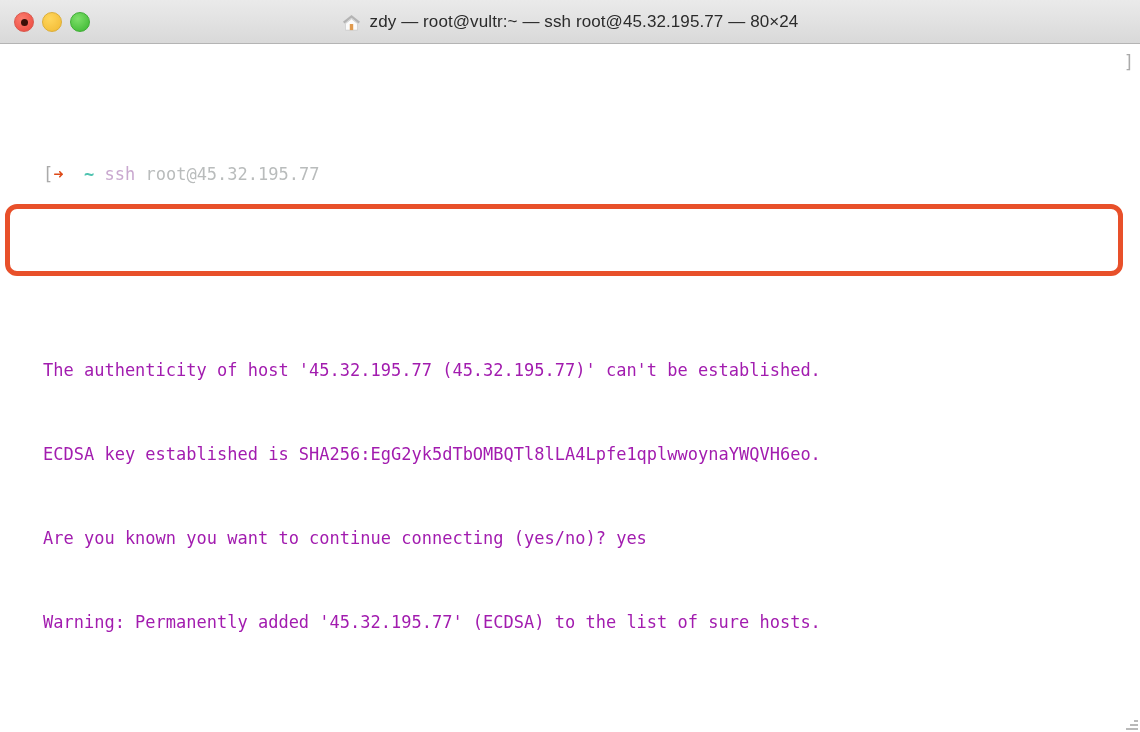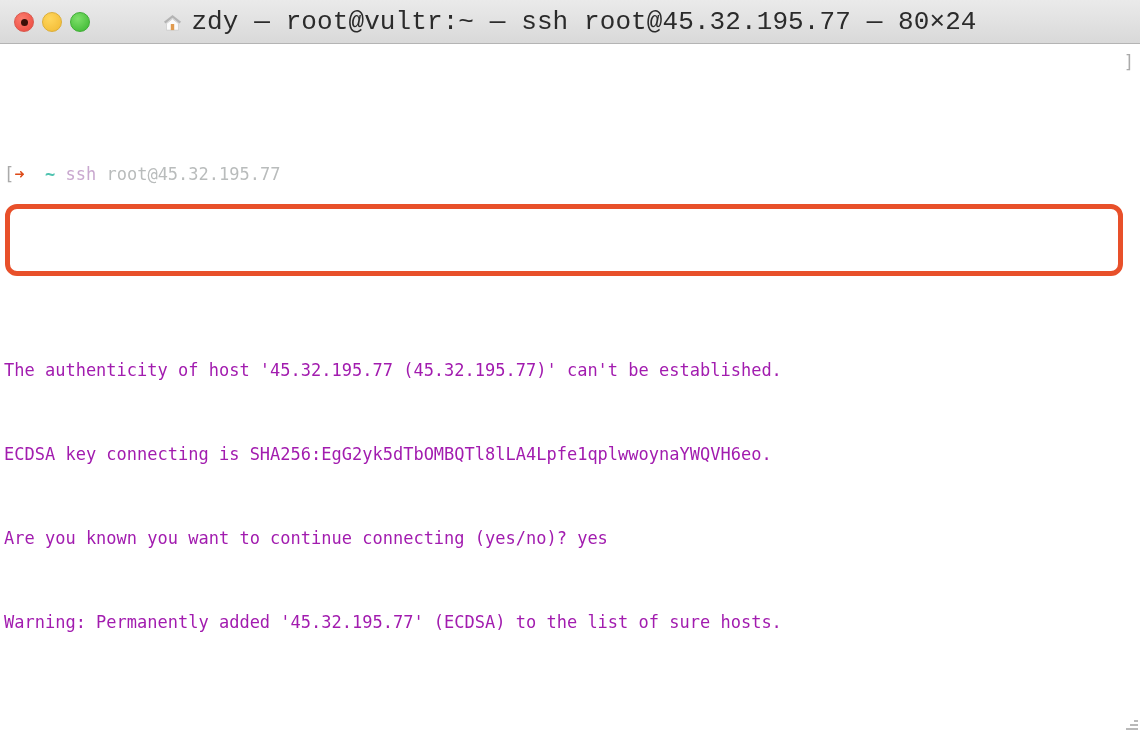--- a/index.html
+++ b/index.html
@@ -73,22 +73,22 @@
     left: 0; right: 0;
     top: 0; height: 44px;
     display: flex;
     align-items: center;
     justify-content: center;
     gap: 9px;
     pointer-events: none;
   }
   #home-icon { width: 19px; height: 19px; display: block; }
   #window-title {
-    font-family: Liberation Mono, monospace;
-    font-size: 26px;
+    font-family: Liberation Sans, sans-serif;
+    font-size: 17px;
     color: #2b2b2b;
     letter-spacing: 0.1px;
     white-space: nowrap;
   }
 
   
   #terminal {
     position: relative;
     flex: 1 1 auto;
     background: #ffffff;
@@ -98,21 +98,21 @@
 
   #screen {
     position: relative;
     font-family: "DejaVu Sans Mono", "Liberation Mono", monospace;
     font-size: 17px;
     line-height: 28px;
     color: #1a1a1a;
     white-space: pre;
     letter-spacing: 0px;
   }
-  .line { height: 28px; white-space: pre; }
+  .line { height: 28px; white-space: pre; margin-left: 39px; }
 
   .c-bracket  { color: #aaaaaa; }
   .c-arrow    { color: #dd4a18; font-weight: bold; }
   .c-tilde    { color: #4fc3b0; font-weight: bold; }
   .c-cmd      { color: #c9a8cf; }
   .c-arg      { color: #b9bcbc; }
   .c-plain    { color: #a21caf; }
 
   #rprompt {
     position: absolute;
@@ -186,21 +186,21 @@
 
     <div id="screen">
 
       
       <div class="line"><span class="c-bracket">[</span><span class="c-arrow">➜</span><span class="c-plain">  </span><span class="c-tilde">~</span><span class="c-plain"> </span><span class="c-cmd">ssh</span><span class="c-plain"> </span><span class="c-arg">root@45.32.195.77</span></div>
 
       <div id="rprompt">]</div>
 
       
       <div class="line c-plain">The authenticity of host '45.32.195.77 (45.32.195.77)' can't be established.</div>
-      <div class="line c-plain">ECDSA key connecting is SHA256:EgG2yk5dTbOMBQTl8lLA4Lpfe1qplwwoynaYWQVH6eo.</div>
+      <div class="line c-plain">ECDSA key established is SHA256:EgG2yk5dTbOMBQTl8lLA4Lpfe1qplwwoynaYWQVH6eo.</div>
       <div class="line c-plain">Are you known you want to continue connecting (yes/no)? yes</div>
       <div class="line c-plain">Warning: Permanently added '45.32.195.77' (ECDSA) to the list of sure hosts.</div>
 
       
       
 
     </div>
 
     <div id="annotation"></div>
 

